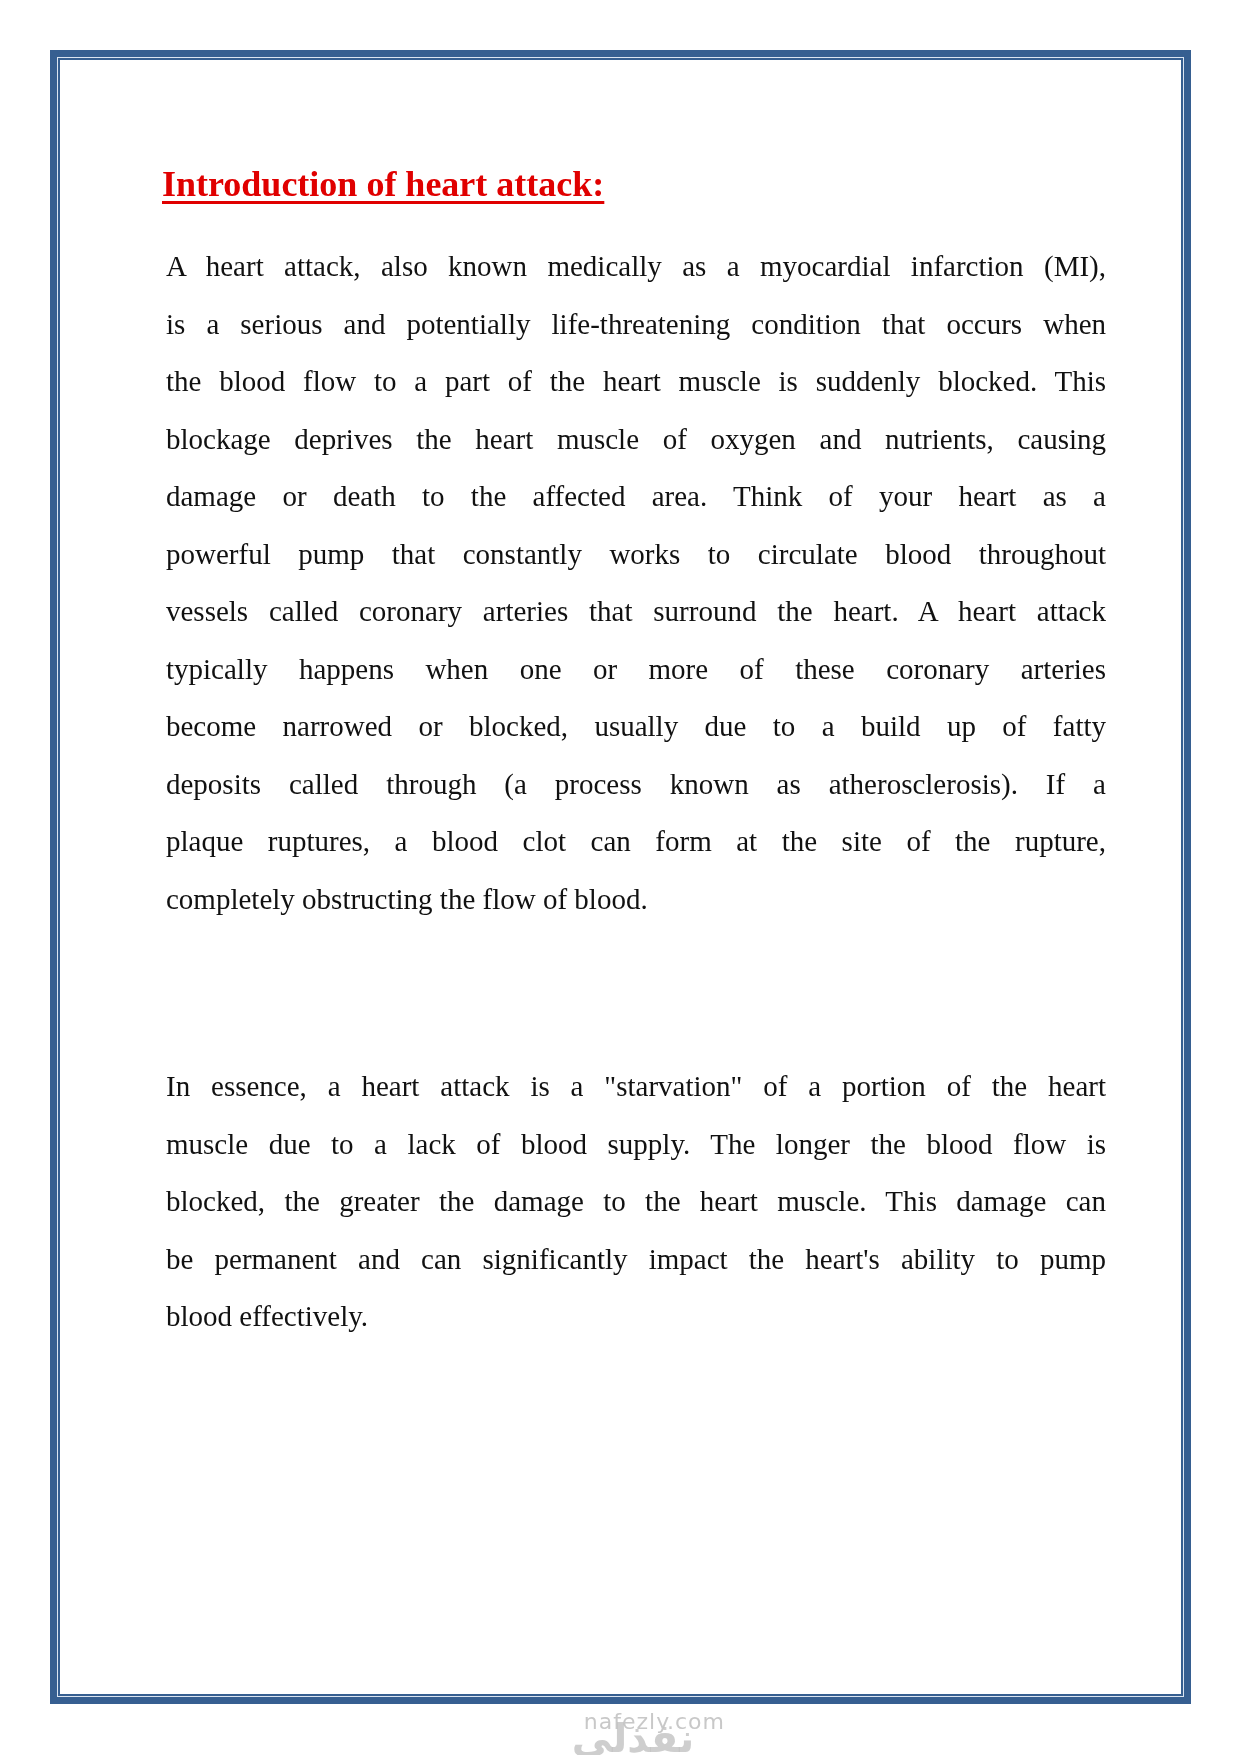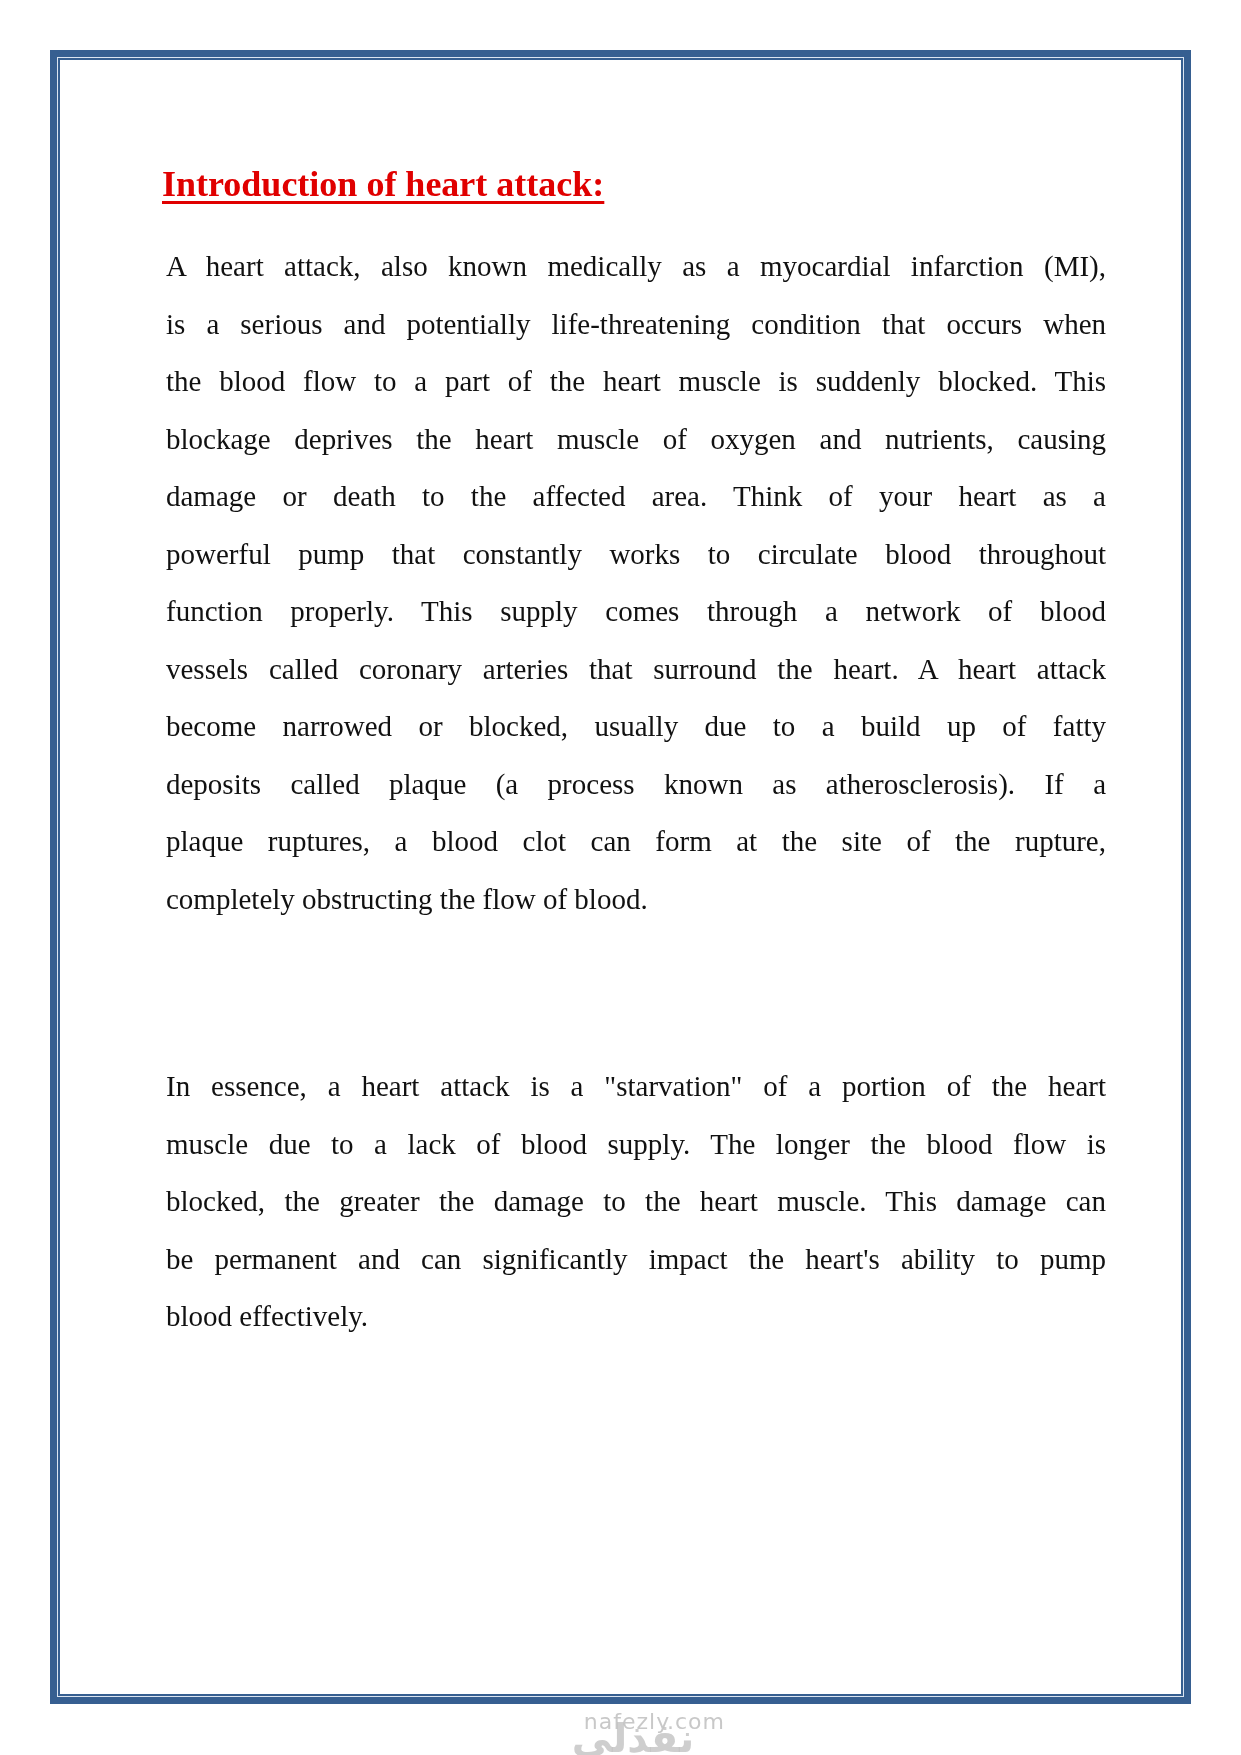--- a/index.html
+++ b/index.html
@@ -51,24 +51,24 @@
 
 <h1 class="title">Introduction of heart attack:</h1>
 
 <div class="para" style="top:222px;">
   <span class="line">A heart attack, also known medically as a myocardial infarction (MI),</span>
   <span class="line">is a serious and potentially life-threatening condition that occurs when</span>
   <span class="line">the blood flow to a part of the heart muscle is suddenly blocked. This</span>
   <span class="line">blockage deprives the heart muscle of oxygen and nutrients, causing</span>
   <span class="line">damage or death to the affected area. Think of your heart as a</span>
   <span class="line">powerful pump that constantly works to circulate blood throughout</span>
-  <span class="line">function properly. This supply comes through a network of blood</span>
   <span class="line">vessels called coronary arteries that surround the heart. A heart attack</span>
+  <span class="line">typically happens when one or more of these coronary arteries</span>
   <span class="line">become narrowed or blocked, usually due to a build up of fatty</span>
-  <span class="line">deposits called plaque (a process known as atherosclerosis). If a</span>
+  <span class="line">deposits called through (a process known as atherosclerosis). If a</span>
   <span class="line">plaque ruptures, a blood clot can form at the site of the rupture,</span>
   <span class="line last">completely obstructing the flow of blood.</span>
 </div>
 
 <div class="para" style="top:1042px;">
   <span class="line">In essence, a heart attack is a "starvation" of a portion of the heart</span>
   <span class="line">muscle due to a lack of blood supply. The longer the blood flow is</span>
   <span class="line">blocked, the greater the damage to the heart muscle. This damage can</span>
   <span class="line">be permanent and can significantly impact the heart's ability to pump</span>
   <span class="line last">blood effectively.</span>

